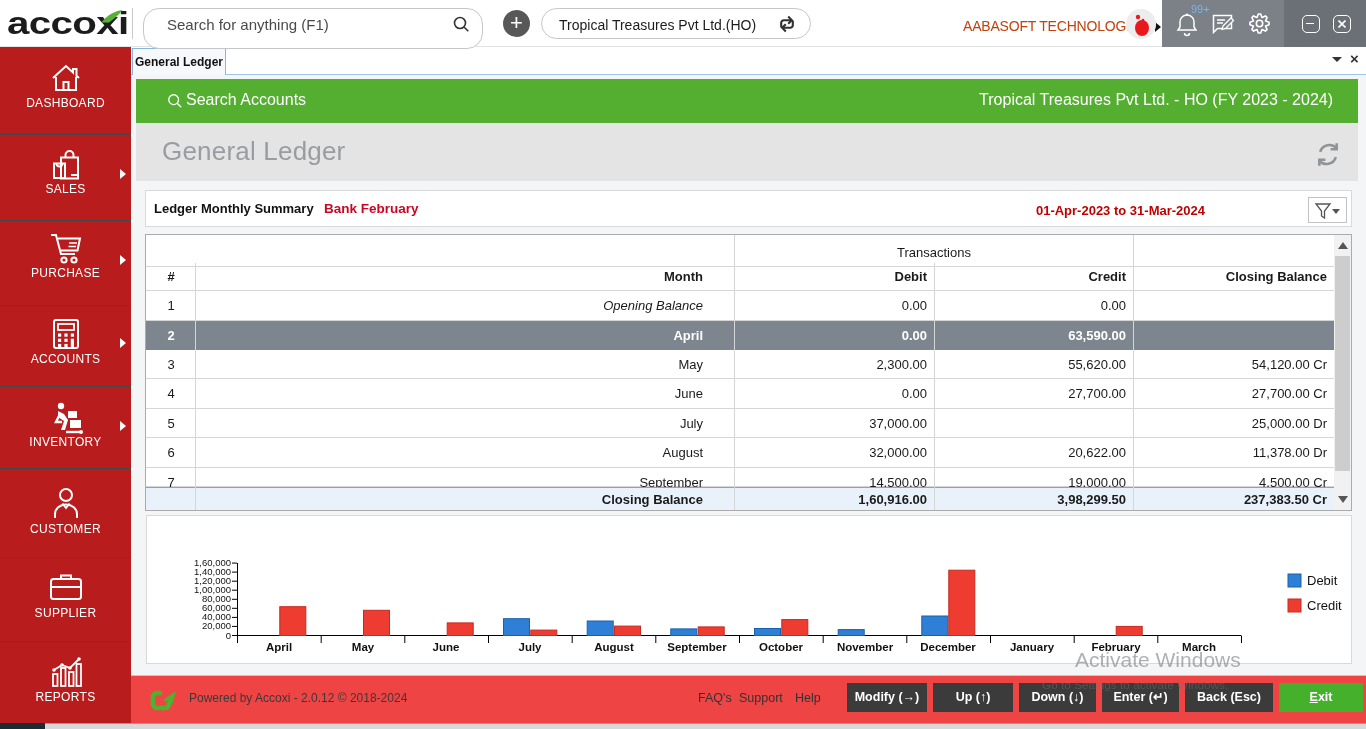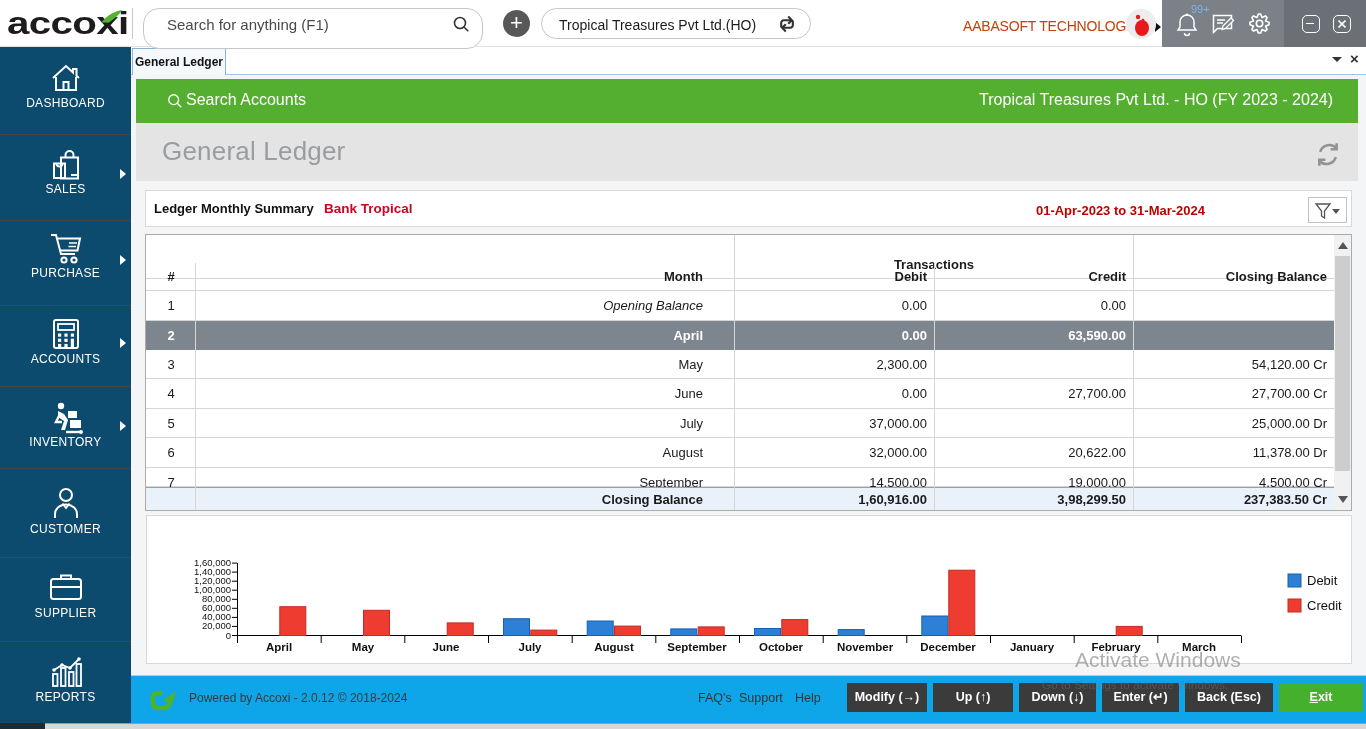--- a/index.html
+++ b/index.html
@@ -18,21 +18,21 @@
 #comppill .txt { position:absolute; left:17px; top:8px; font-size:14px; color:#1c1c1c; }
 #aaba { position:absolute; left:963px; top:18px; font-size:14px; color:#c2410c; letter-spacing:-0.2px; }
 #aaba .arr { display:inline-block; margin-left:7px; width:0; height:0; border-left:6px solid #111; border-top:5px solid transparent; border-bottom:5px solid transparent; vertical-align:middle; }
 #avatar { position:absolute; left:1126px; top:9px; width:30px; height:30px; border-radius:50%; background:#ededed; overflow:hidden; }
 #iconpanel { position:absolute; left:1162px; top:0; width:204px; height:47px; background:#7b8187; }
 #winctl { position:absolute; left:1284px; top:0; width:82px; height:47px; background:#6a7076; }
 .winbtn { position:absolute; top:15px; width:18px; height:18px; border:1.7px solid #fff; border-radius:5px; color:#fff; text-align:center; }
 #badge99 { position:absolute; left:1191px; top:3px; font-size:11px; color:#7db3e8; }
 
 
-#sidebar { position:absolute; left:0; top:47px; width:131px; height:676px; background:#0c4a6e; z-index:4; }
+#sidebar { position:absolute; left:0; top:47px; width:131px; height:676px; background:#b91c1c; z-index:4; }
 .sbitem { position:absolute; left:0; width:131px; border-top:1px solid #43474b; }
 .sbitem:first-child { border-top:none; }
 .sbitem .lbl { position:absolute; left:0; width:131px; text-align:center; color:#fff; font-size:12px; letter-spacing:0.3px; }
 .sbitem svg { position:absolute; left:50%; transform:translateX(-50%); }
 .sbarrow { position:absolute; right:5px; width:0; height:0; border-left:6px solid #fff; border-top:5px solid transparent; border-bottom:5px solid transparent; }
 
 
 #tabstrip { position:absolute; left:131px; top:47px; width:1235px; height:28px; background:#fff; border-bottom:1px solid #9ec6e8; z-index:3; }
 #tab1 { position:absolute; left:1px; top:1px; width:94px; height:27px; background:#f6f9fc; border:1px solid #86b6dd; border-bottom:none; font-size:12px; font-weight:bold; color:#111; text-align:center; line-height:26px; }
 #tabdrop { position:absolute; left:1201px; top:10px; width:0; height:0; border-top:5px solid #333; border-left:5px solid transparent; border-right:5px solid transparent; }
@@ -62,21 +62,21 @@
 .ccredit { left:789px; width:191px; text-align:right; }
 .cclose { left:988px; width:193px; text-align:right; }
 #tscroll { position:absolute; right:0px; top:0px; width:17px; height:275px; background:#f1f1f1; }
 #tscroll .thumb { position:absolute; left:1px; top:21px; width:15px; height:215px; background:#cdcdcd; }
 .scarr { position:absolute; left:4px; width:0; height:0; }
 
 
 #chartpanel { position:absolute; left:15px; top:440px; width:1206px; height:149px; background:#fff; border:1px solid #d9d9d9; }
 
 
-#footer { position:absolute; left:131px; top:675px; width:1235px; height:48px; background:#0ea5e9; border-top:1px solid #c6c6c6; z-index:4; }
+#footer { position:absolute; left:131px; top:675px; width:1235px; height:48px; background:#ef4444; border-top:1px solid #c6c6c6; z-index:4; }
 #footer .pow { position:absolute; left:58px; top:15px; font-size:12px; color:#3a3a3a; }
 .flink { position:absolute; top:15px; font-size:12.5px; color:#333; }
 .fbtn { position:absolute; top:7px; height:29px; background:#3b3b3b; color:#fff; font-size:12.5px; font-weight:bold; text-align:center; line-height:29px; }
 #btnexit { background:#45b02c; }
 #bottomstrip { position:absolute; left:0; top:723px; width:1366px; height:6px; background:#d8d8d8; border-top:1px solid #9a9a9a; z-index:6; }
 #bottomstrip .dk { position:absolute; left:0; top:-1px; width:45px; height:7px; background:#1d2b35; }
 
 
 #wm1 { position:absolute; left:1075px; top:648px; font-size:21px; color:rgba(112,112,112,0.55); z-index:7; }
 #wm2 { position:absolute; left:1042px; top:678px; font-size:11.8px; color:rgba(112,112,112,0.5); z-index:7; }
@@ -255,31 +255,31 @@
       <span class="title">General Ledger</span>
       <svg class="abs" style="right:17px;top:16px" width="26" height="31" viewBox="0 0 30 34">
           <path d="M25 10 a11 11 0 0 0 -19 4" fill="none" stroke="#8f9499" stroke-width="3"></path>
           <path d="M25 4 v7 h-7" fill="none" stroke="#8f9499" stroke-width="3"></path>
           <path d="M5 24 a11 11 0 0 0 19 -4" fill="none" stroke="#8f9499" stroke-width="3"></path>
           <path d="M5 30 v-7 h7" fill="none" stroke="#8f9499" stroke-width="3"></path>
         </svg>
     </div>
     <div id="sumpanel">
       <span class="t1">Ledger Monthly Summary</span>
-      <span class="t2">Bank Tropical</span>
+      <span class="t2">Bank February</span>
       <span class="dt">01-Apr-2023 to 31-Mar-2024</span>
       <div id="filterbtn">
         <svg class="abs" style="left:5px;top:4px" width="18" height="18" viewBox="0 0 18 18">
             <path d="M2 2 h14 l-5.5 7 v7 l-3 -2 v-5 z" fill="none" stroke="#555" stroke-width="1.3"></path>
           </svg>
         <div class="dd"></div>
       </div>
     </div>
     <div id="tblpanel">
-      <div class="trow" style="top:16px;height:28px;font-weight:bold">
+      <div class="trow" style="top:4px;height:28px;font-weight:normal">
         <div class="cell" style="left:589px;width:398px;text-align:center;line-height:28px">Transactions</div>
       </div>
       <div class="trow" style="top:28px;height:28px;font-weight:bold;line-height:28px">
         <div class="cell cnum">#</div>
         <div class="cell cmonth">Month</div>
         <div class="cell cdebit">Debit</div>
         <div class="cell ccredit">Credit</div>
         <div class="cell cclose">Closing Balance</div>
       </div>
       <div class="trow" style="top:56px;height:30px;line-height:30px">
@@ -291,20 +291,21 @@
       <div class="trow" style="top:86px;height:29px;line-height:29px;background:#7d858f;color:#fff;font-weight:bold;border-bottom-color:#7d858f">
         <div class="cell cnum">2</div>
         <div class="cell cmonth">April</div>
         <div class="cell cdebit">0.00</div>
         <div class="cell ccredit">63,590.00</div>
       </div>
       <div class="trow" style="top:115px;height:29px;line-height:29px">
         <div class="cell cnum">3</div>
         <div class="cell cmonth">May</div>
         <div class="cell cdebit">2,300.00</div>
+        <div class="cell ccredit">55,620.00</div>
         <div class="cell cclose">54,120.00 Cr</div>
       </div>
       <div class="trow" style="top:144px;height:30px;line-height:30px">
         <div class="cell cnum">4</div>
         <div class="cell cmonth">June</div>
         <div class="cell cdebit">0.00</div>
         <div class="cell ccredit">27,700.00</div>
         <div class="cell cclose">27,700.00 Cr</div>
       </div>
       <div class="trow" style="top:174px;height:29px;line-height:29px">

